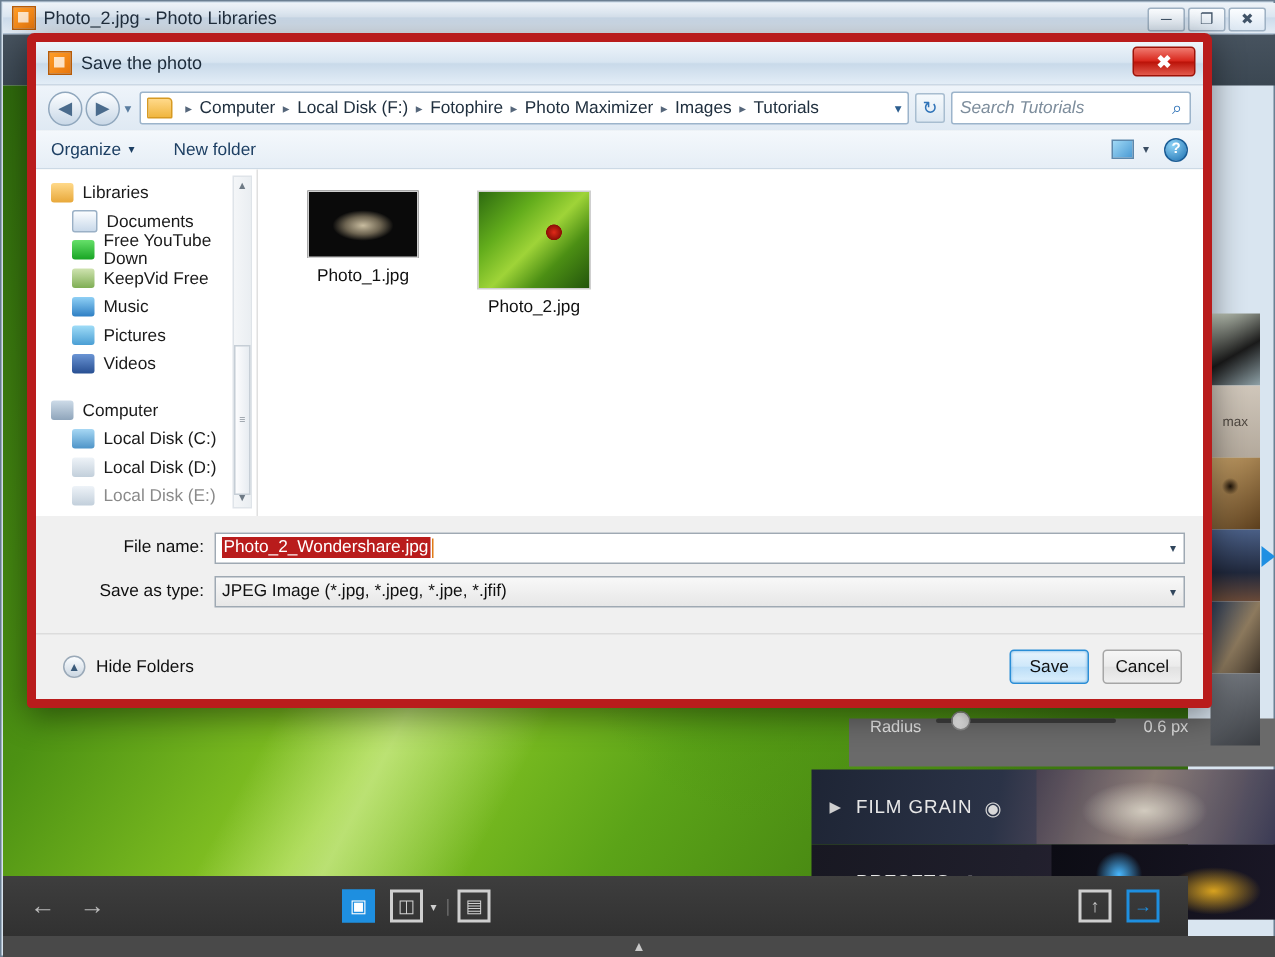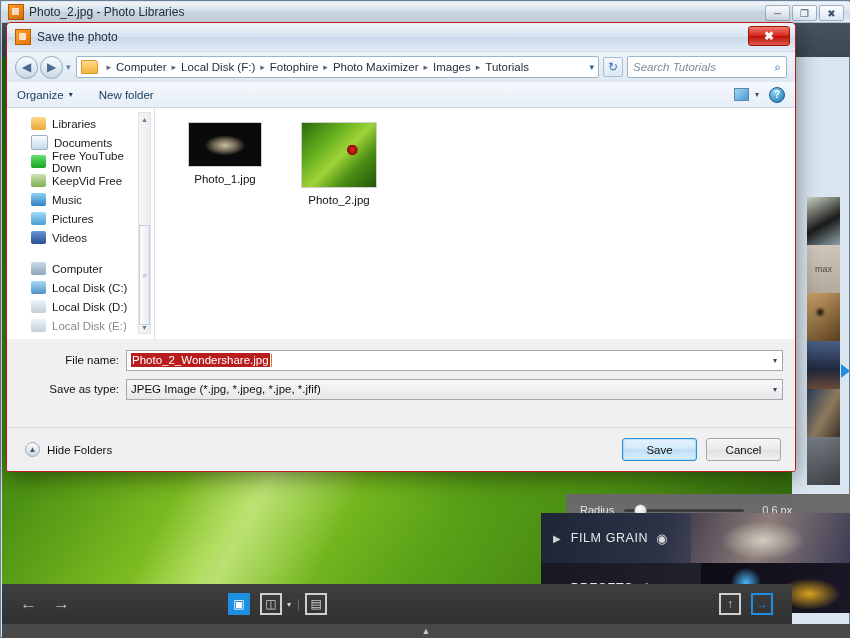--- a/index.html
+++ b/index.html
@@ -50,21 +50,21 @@
   #bottom-bar{position:absolute;left:1px;top:583px;width:790px;height:40px;
     background:linear-gradient(to bottom,#3e3e3e,#313131);display:flex;align-items:center;}
   #bottom-status{position:absolute;left:1px;top:623px;width:848px;height:14px;
     background:#494949;display:flex;align-items:center;justify-content:center;}
   .navarrow{color:#b9b9b9;font-size:17px;margin-left:18px;letter-spacing:-2px;}
   .bicon{width:22px;height:22px;border:2px solid #cfcfcf;box-sizing:border-box;
     display:flex;align-items:center;justify-content:center;margin:0 5px;color:#cfcfcf;font-size:12px;}
   .bicon.accent{border-color:#1e8fe0;color:#1e8fe0;}
   .bicon.filled{background:#1e8fe0;border-color:#1e8fe0;color:#fff;}
   #adjust-strip{position:absolute;left:565px;top:478px;width:285px;height:32px;
-    background:#6a6a6a;display:flex;align-items:center;margin-top:15px;}
+    background:#6a6a6a;display:flex;align-items:flex-start;}
   #adjust-strip .lbl{color:#e6e6e6;font-size:11px;margin-left:14px;}
   #slider-track{position:relative;width:120px;height:3px;background:#3e3e3e;margin-left:10px;border-radius:2px;}
   #slider-knob{position:absolute;left:10px;top:-5px;width:13px;height:13px;border-radius:50%;
     background:radial-gradient(circle at 35% 30%,#fff,#cfcfcf);border:1px solid #8a8a8a;box-sizing:border-box;}
   #slider-value{color:#e0e0e0;font-size:11px;margin-left:18px;}
 
   .section-row{position:absolute;left:540px;width:310px;height:50px;display:flex;align-items:center;
     overflow:hidden;}
   .section-row .caret{color:#cfcfcf;font-size:10px;margin-left:12px;margin-right:10px;}
   .section-row .title{color:#e8e8e8;font-size:12.5px;letter-spacing:.6px;}
@@ -73,28 +73,28 @@
   #row-presets{top:562px;background:linear-gradient(100deg,#181822 0%,#201f2c 45%,#2b2234 72%,#120f18 100%);}
   #filmgrain-art{position:absolute;right:0;top:0;width:160px;height:100%;
     background:radial-gradient(ellipse 60px 28px at 45% 55%,#d8d2c4 0%,rgba(216,210,196,0) 70%),
                linear-gradient(110deg,#4a4252,#8e7f79 45%,#3b3b55);opacity:.95;}
   #presets-art{position:absolute;right:0;top:0;width:150px;height:100%;
     background:radial-gradient(circle 22px at 30% 40%,#49b8ff 0%,rgba(73,184,255,0) 70%),
                radial-gradient(ellipse 44px 22px at 72% 62%,#d8a21f 0%,rgba(216,162,31,0) 72%),
                linear-gradient(100deg,#0c0c14,#1a1726);}
 
   
-  #filmstrip{position:absolute;left:806px;top:196px;width:33px;height:290px;}
+  #filmstrip{position:absolute;left:806px;top:208px;width:33px;height:290px;}
   .thumb{width:33px;height:48px;}
   #strip-arrow{position:absolute;left:840px;top:363px;width:0;height:0;
     border-top:7px solid transparent;border-bottom:7px solid transparent;border-left:9px solid #1f8fe2;}
 
   
-  #save-dialog{position:absolute;left:6px;top:22px;width:790px;height:450px;
-    background:#f0f0f0;border:1px solid #b91c1c;border-radius:5px 5px 3px 3px;
+  #save-dialog{position:absolute;left:18px;top:22px;width:790px;height:450px;
+    background:#f0f0f0;border:6px solid #b91c1c;border-radius:5px 5px 3px 3px;
     box-shadow:0 5px 22px rgba(0,0,0,.45);box-sizing:border-box;overflow:hidden;}
   #dlg-titlebar{height:28px;
     background:linear-gradient(to bottom,rgba(238,245,251,.96),rgba(214,228,241,.94) 48%,rgba(198,216,233,.94) 52%,rgba(226,237,247,.96));
     display:flex;align-items:center;position:relative;border-bottom:1px solid #cbd8e5;}
   #dlg-icon{width:14px;height:14px;margin-left:8px;margin-right:6px;
     background:linear-gradient(135deg,#ff9d28,#e8760c);border:1px solid #b75b06;position:relative;flex:none;}
   #dlg-icon:after{content:"";position:absolute;left:3px;top:3px;width:7px;height:7px;background:#fff;opacity:.75;}
   #dlg-title{color:#1c2b3a;font-size:12px;}
   #dlg-close{position:absolute;right:5px;top:3px;width:42px;height:20px;border-radius:3px;
     background:linear-gradient(to bottom,#f07a70,#d8271c 48%,#bb1208 52%,#e2594c);
@@ -136,21 +136,21 @@
   #view-caret{color:#3b4e63;font-size:8px;margin:0 10px 0 6px;}
   #help-btn{width:16px;height:16px;border-radius:50%;
     background:radial-gradient(circle at 35% 28%,#8fd4f7,#1c6fb0);border:1px solid #1a5c95;
     color:#fff;font-size:10px;font-weight:bold;display:flex;align-items:center;justify-content:center;
     box-sizing:border-box;}
 
   
   #dlg-body{display:flex;height:231px;background:#fff;}
   #navpane{width:148px;background:#fff;position:relative;overflow:hidden;
     border-right:1px solid #e0e0e0;padding-top:6px;box-sizing:border-box;}
-  .nav-item{display:flex;align-items:center;height:19px;padding-left:24px;font-size:11.5px;color:#1a1a1a;}
+  .nav-item{display:flex;align-items:center;height:19px;padding-left:10px;font-size:11.5px;color:#1a1a1a;}
   .nav-item.child{padding-left:24px;}
   .nav-item.faded{color:#8a8a8a;}
   .navico{width:15px;height:13px;margin-right:6px;flex:none;border-radius:2px;}
   #nav-scroll{position:absolute;right:3px;top:4px;width:13px;height:222px;
     background:linear-gradient(to right,#f4f6f8,#eaeef2);border:1px solid #dfe4e9;box-sizing:border-box;}
   #nav-scroll .arrow{height:12px;display:flex;align-items:center;justify-content:center;color:#6e7a86;font-size:7px;}
   #nav-thumb{position:absolute;left:0;top:112px;width:11px;height:100px;
     background:linear-gradient(to right,#fdfdfe,#e7ecf1);border:1px solid #c6ced6;box-sizing:border-box;
     display:flex;align-items:center;justify-content:center;color:#8b949d;font-size:7px;}
   #filelist{flex:1;background:#fff;position:relative;padding:14px 0 0 24px;box-sizing:border-box;
@@ -177,21 +177,21 @@
   .combo-caret{position:absolute;right:5px;color:#31465c;font-size:8px;}
 
   
   #dlg-footer{position:absolute;left:0;bottom:0;width:100%;height:44px;
     background:#f0f0f0;border-top:1px solid #dcdcdc;display:flex;align-items:center;box-sizing:border-box;}
   #hide-folders{display:flex;align-items:center;margin-left:18px;font-size:11.5px;color:#101010;}
   #hf-circle{width:15px;height:15px;border-radius:50%;
     background:linear-gradient(to bottom,#fbfdff,#ccd7e2);border:1px solid #9aa9b8;
     display:flex;align-items:center;justify-content:center;color:#3a5a7a;font-size:8px;margin-right:7px;box-sizing:border-box;}
   #dlg-actions{margin-left:auto;margin-right:14px;display:flex;gap:9px;}
-  .dlgbtn{width:75px;height:23px;font-size:11.5px;color:#101010;border-radius:3px;
+  .dlgbtn{width:53px;height:23px;font-size:11.5px;color:#101010;border-radius:3px;
     background:linear-gradient(to bottom,#f6f6f6,#ebebeb 48%,#e1e1e1 52%,#efefef);
     border:1px solid #a6a6a6;display:flex;align-items:center;justify-content:center;box-sizing:border-box;}
   .dlgbtn.default{border:1px solid #2a8dd6;
     background:linear-gradient(to bottom,#e8f4fd,#cfe8fa 48%,#bcdef7 52%,#ddf0fd);
     box-shadow:0 0 2px rgba(42,141,214,.7) inset;}
   #status-caret{color:#c8c8c8;font-size:9px;}
 </style>
 </head>
 <body>
 

